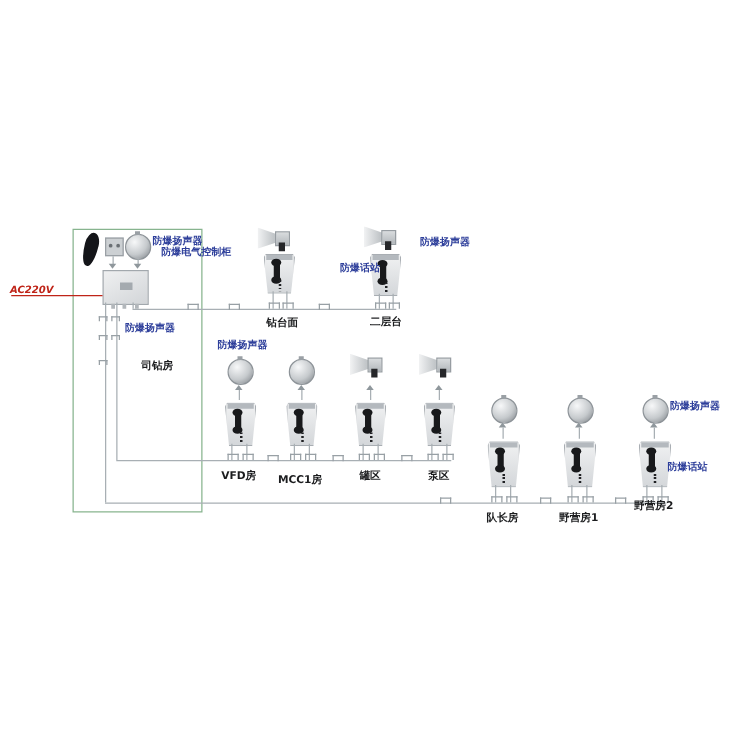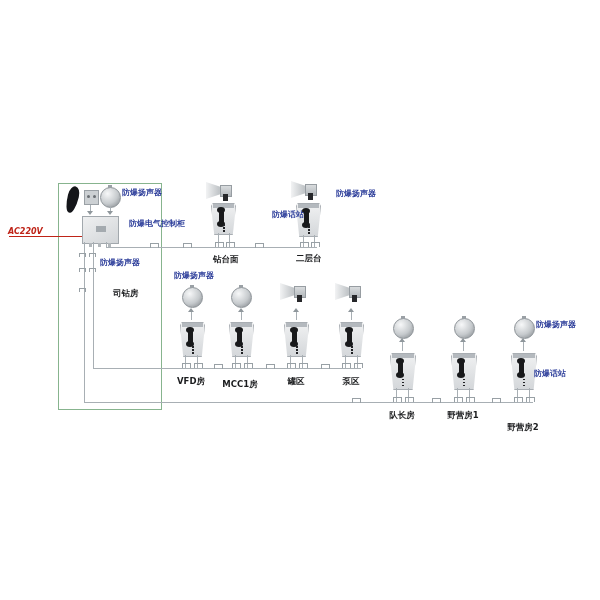--- a/index.html
+++ b/index.html
@@ -67,21 +67,21 @@
   <i class="w" style="left:110px;top:207px;width:1px;height:5px;"></i>
   <div class="arr-dn" style="left:107px;top:211px;"></div>
 
   <div class="cabinet" style="left:82px;top:216px;width:35px;height:26px;">
     <i class="stub" style="left:6px;"></i>
     <i class="stub" style="left:15px;"></i>
     <i class="stub" style="left:25px;"></i>
   </div>
 
   <div class="lbl blue" style="left:122px;top:188px;">防爆扬声器</div>
-  <div class="lbl blue" style="left:129px;top:219px;">防爆电气控制柜</div>
+  <div class="lbl blue" style="left:129px;top:197px;">防爆电气控制柜</div>
   <div class="lbl blue" style="left:100px;top:258px;">防爆扬声器</div>
   <div class="lbl dark" style="left:113px;top:289px;">司钻房</div>
 
   <div class="lbl red-t" style="left:8px;top:227px;">AC220V</div>
   <i class="w red" style="left:9px;top:236px;width:73px;height:1px;"></i>
 
   <i class="w" style="left:106px;top:242px;width:1px;height:5px;"></i>
   <i class="w" style="left:106px;top:247px;width:211px;height:1px;"></i>
   <i class="w" style="left:93px;top:242px;width:1px;height:126px;"></i>
   <i class="w" style="left:93px;top:368px;width:268px;height:1px;"></i>
@@ -241,15 +241,15 @@
   <i class="w" style="left:517px;top:388px;width:1px;height:14px;"></i>
   <i class="w" style="left:529px;top:388px;width:1px;height:14px;"></i>
   <div class="plug" style="left:514px;top:397px;"></div>
   <div class="plug" style="left:526px;top:397px;"></div>
   <div class="plug" style="left:352px;top:398px;"></div>
   <div class="plug" style="left:432px;top:398px;"></div>
   <div class="plug" style="left:492px;top:398px;"></div>
 
   <div class="lbl dark ctr" style="left:384px;top:411px;width:36px;">队长房</div>
   <div class="lbl dark ctr" style="left:441px;top:411px;width:44px;">野营房1</div>
-  <div class="lbl dark ctr" style="left:501px;top:423px;width:44px;">野营房2</div>
+  <div class="lbl dark ctr" style="left:501px;top:401px;width:44px;">野营房2</div>
 
 </div>
 
 </body></html>

